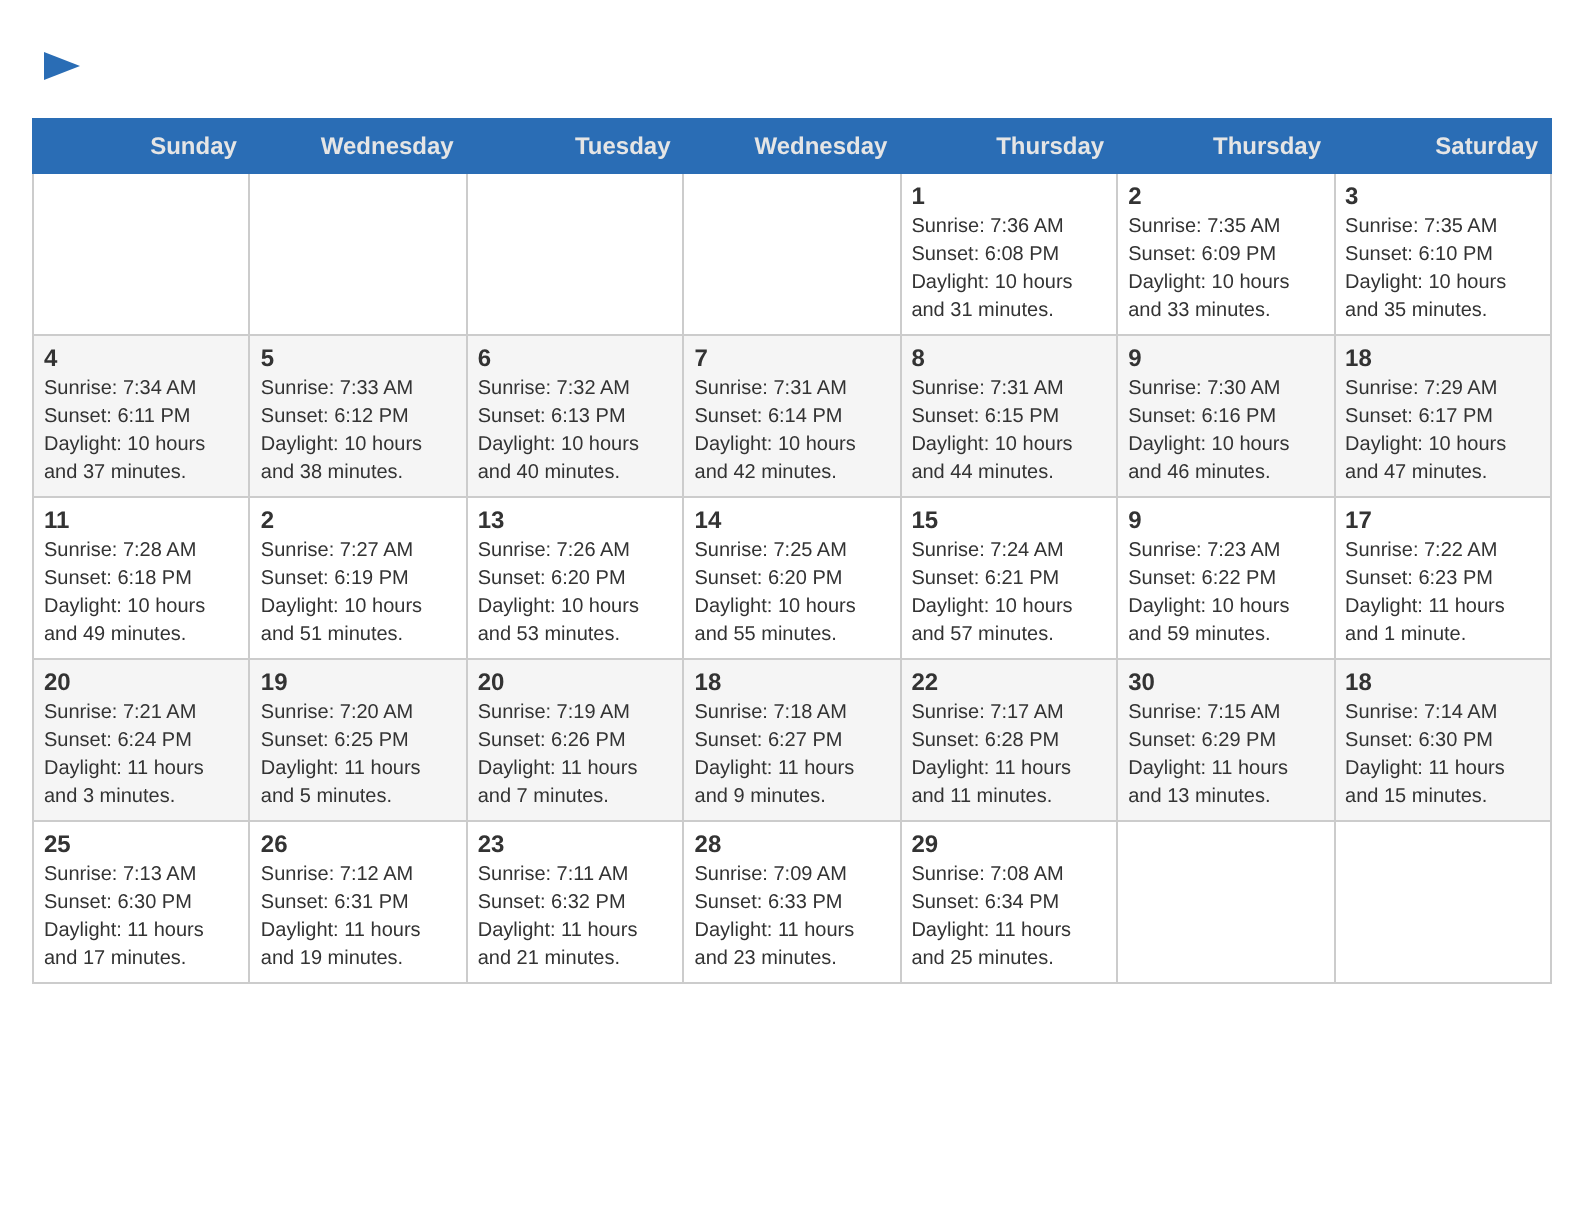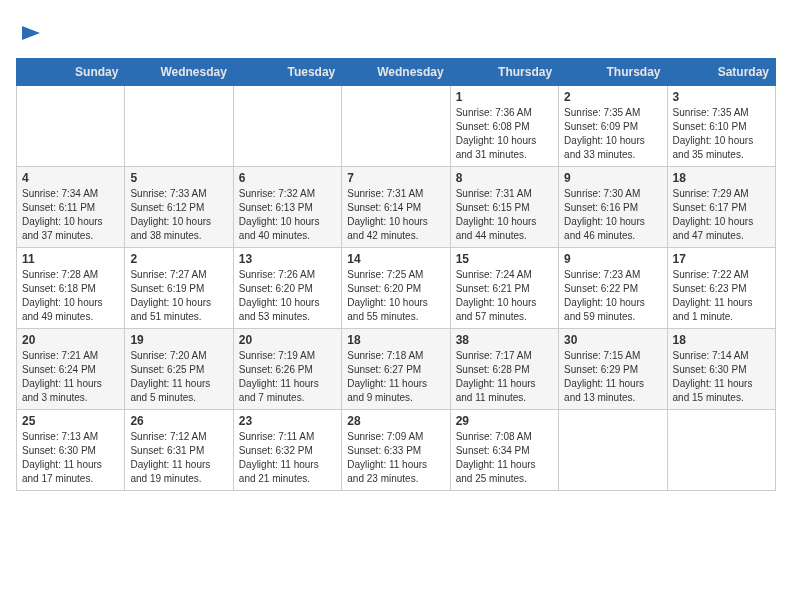--- a/index.html
+++ b/index.html
@@ -210,21 +210,21 @@
         </td>
         <td>
           <span class="day-num">20</span>
           <div class="day-info">Sunrise: 7:19 AM<br>Sunset: 6:26 PM<br>Daylight: 11 hours and 7 minutes.</div>
         </td>
         <td>
           <span class="day-num">18</span>
           <div class="day-info">Sunrise: 7:18 AM<br>Sunset: 6:27 PM<br>Daylight: 11 hours and 9 minutes.</div>
         </td>
         <td>
-          <span class="day-num">38</span>
+          <span class="day-num">22</span>
           <div class="day-info">Sunrise: 7:17 AM<br>Sunset: 6:28 PM<br>Daylight: 11 hours and 11 minutes.</div>
         </td>
         <td>
           <span class="day-num">30</span>
           <div class="day-info">Sunrise: 7:15 AM<br>Sunset: 6:29 PM<br>Daylight: 11 hours and 13 minutes.</div>
         </td>
         <td>
           <span class="day-num">18</span>
           <div class="day-info">Sunrise: 7:14 AM<br>Sunset: 6:30 PM<br>Daylight: 11 hours and 15 minutes.</div>
         </td>

